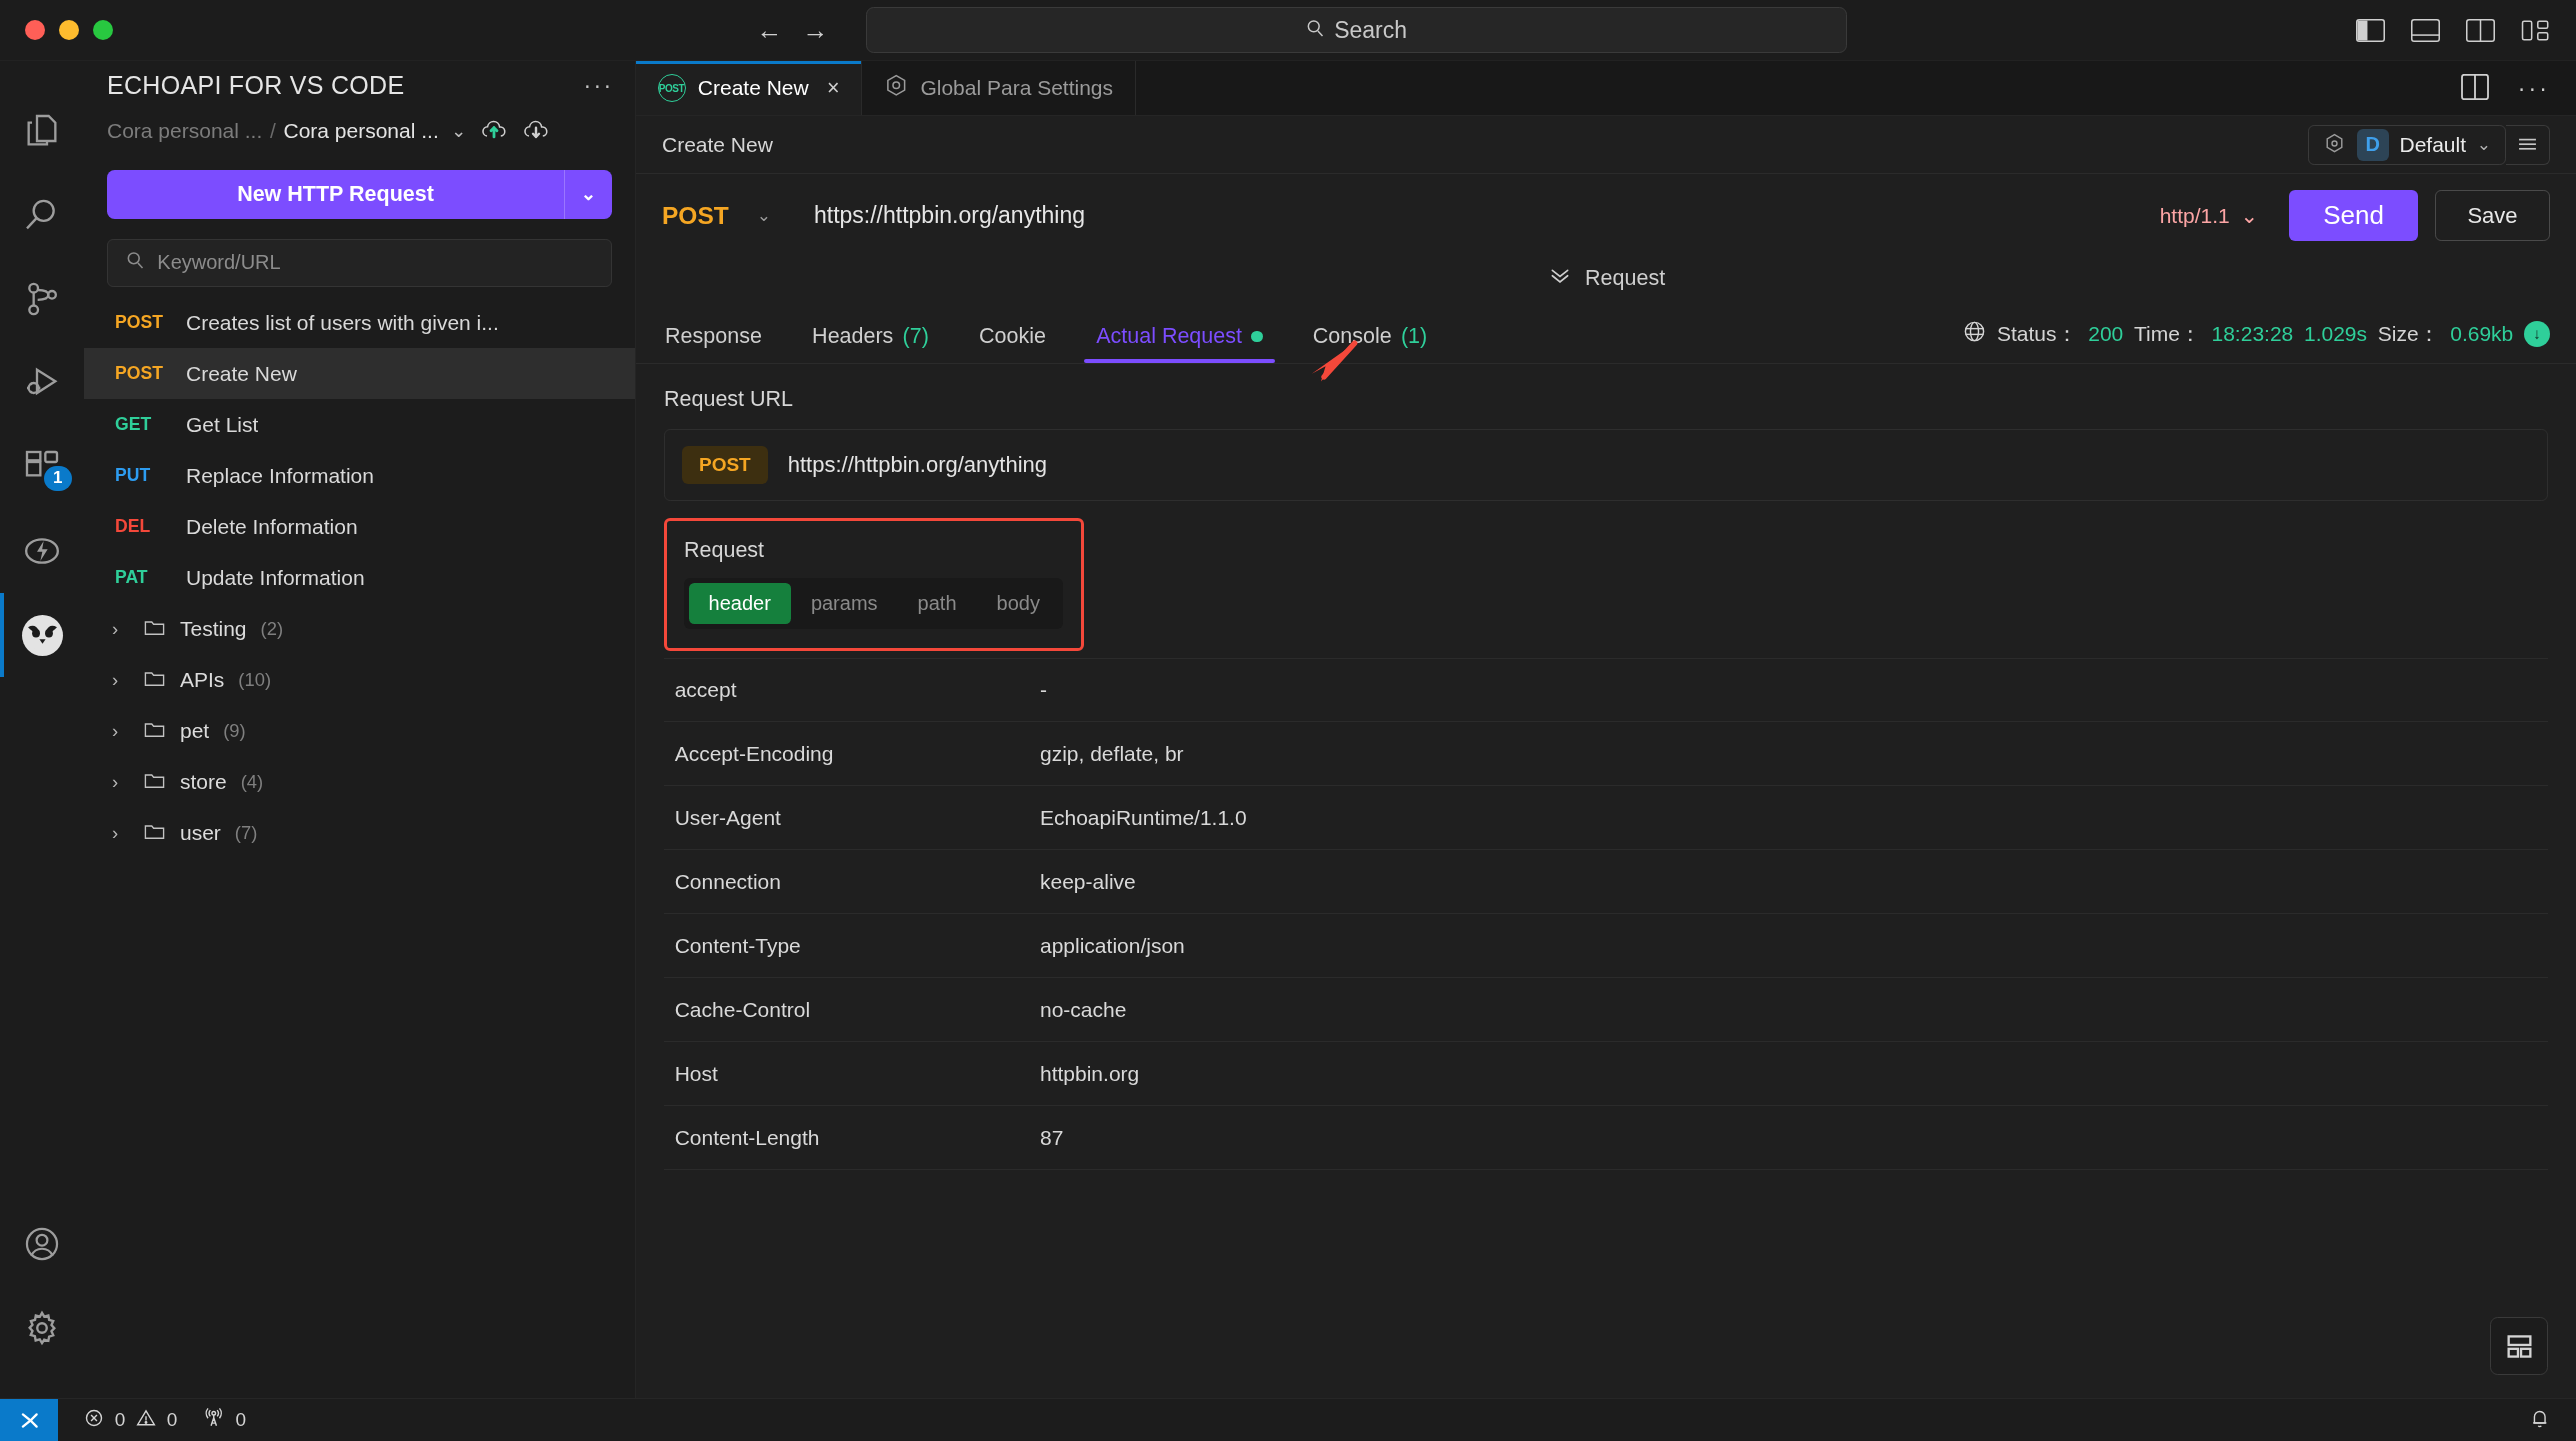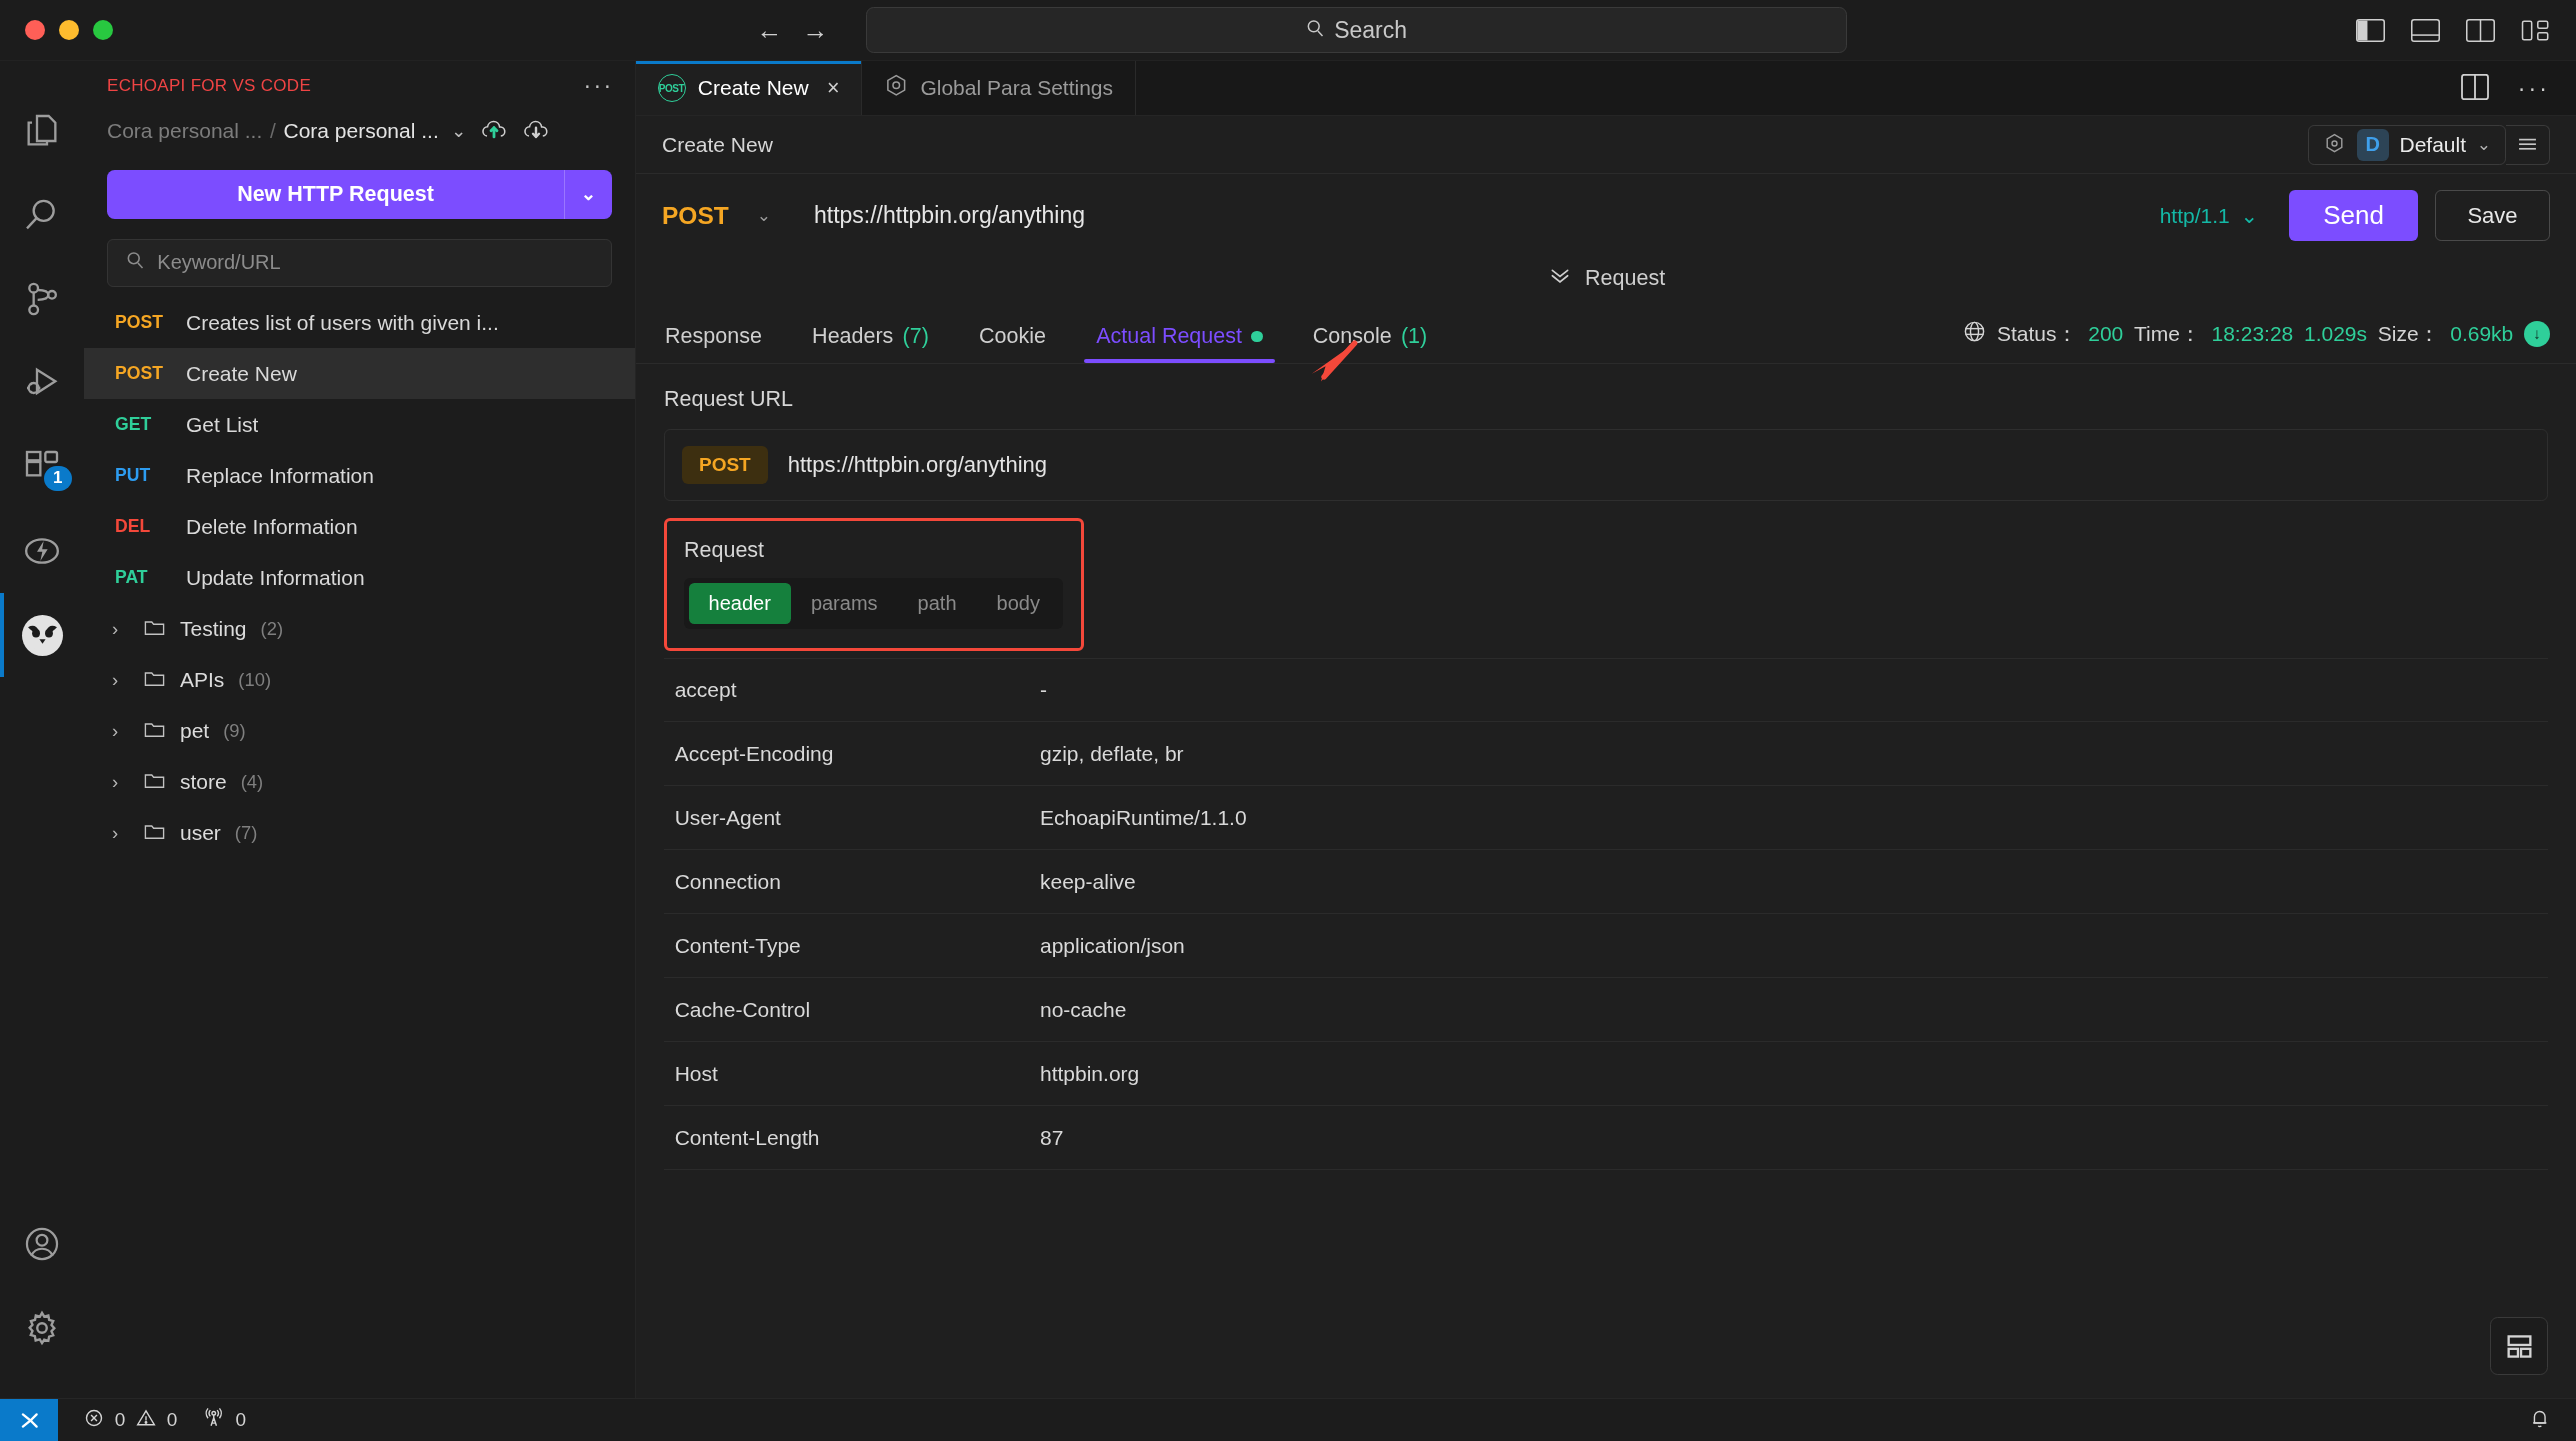--- a/index.html
+++ b/index.html
@@ -59,21 +59,21 @@
   }
   .owl {
     width: 41px; height: 41px; border-radius: 50%; background: #e3e3e3;
     display: flex; align-items: center; justify-content: center;
   }
   .act-bottom { margin-top: auto; padding-bottom: 28px; display: flex; flex-direction: column; align-items: center; }
 
   
   .sidebar { width: 552px; flex: 0 0 552px; background: #1c1c1c; display: flex; flex-direction: column; border-right: 0.8px solid #252525; }
   .sb-head { height: 49px; display: flex; align-items: center; padding: 0 21.5px 0 23px; }
-  .sb-title { color: #ef4444; font-size: 17px; letter-spacing: 0.3px; }
+  .sb-title { color: #e5e5e5; font-size: 25px; letter-spacing: 0.3px; }
   .sb-dots { margin-left: auto; color: #c4c4c4; font-size: 23px; letter-spacing: 2.3px; }
   .sb-crumb { display: flex; align-items: center; padding: 7.7px 17px 7.7px 23px; gap: 7.7px; }
   .crumb-muted { color: #7c7c7c; font-size: 21px; }
   .crumb-sep { color: #6a6a6a; font-size: 21px; }
   .crumb-cur { color: #e4e4e4; font-size: 21px; }
   .crumb-chev { color: #bdbdbd; font-size: 18.4px; margin-left: 4.6px; }
   .cloud-ico { margin-left: 6.1px; }
 
   .newbtn {
     margin: 18.4px 23px 0 23px; height: 49px; background: #7c4dff; border-radius: 7.7px;
@@ -144,21 +144,21 @@
   .env-menu {
     height: 40px; width: 44px; border: 0.8px solid #3a3a3a; border-left: none;
     border-radius: 0 6.1px 6.1px 0; display: flex; align-items: center; justify-content: center; color: #c6c6c6;
   }
 
   .urlrow { height: 84px; display: flex; align-items: center; padding: 0 26px 0 26px; gap: 0; border-top: 0.8px solid #2b2b2b; }
   .methodsel { display: flex; align-items: center; gap: 28px; padding-right: 17px; }
   .methodsel .mtxt { color: #f5a623; font-size: 24.5px; font-weight: 700; }
   .methodsel .mchev { color: #9a9a9a; font-size: 17px; }
   .urlinput { flex: 1; color: #e6e6e6; font-size: 23px; padding-left: 26px; }
-  .proto { color: #14b8a6; font-size: 21px; display: flex; align-items: center; gap: 10.7px; margin-right: 31px; }
+  .proto { color: #fca5a5; font-size: 21px; display: flex; align-items: center; gap: 10.7px; margin-right: 31px; }
   .btn-send {
     width: 129px; height: 51px; background: #7c4dff; border-radius: 6.1px; color: #fff;
     display: flex; align-items: center; justify-content: center; font-size: 26px; margin-right: 17px;
   }
   .btn-save {
     width: 115px; height: 51px; background: transparent; border: 0.8px solid #4a4a4a; border-radius: 6.1px;
     color: #e8e8e8; display: flex; align-items: center; justify-content: center; font-size: 22px;
   }
 
   .collapse-row { height: 43px; display: flex; align-items: center; justify-content: center; gap: 12.3px; color: #cfcfcf; font-size: 21.5px; }

